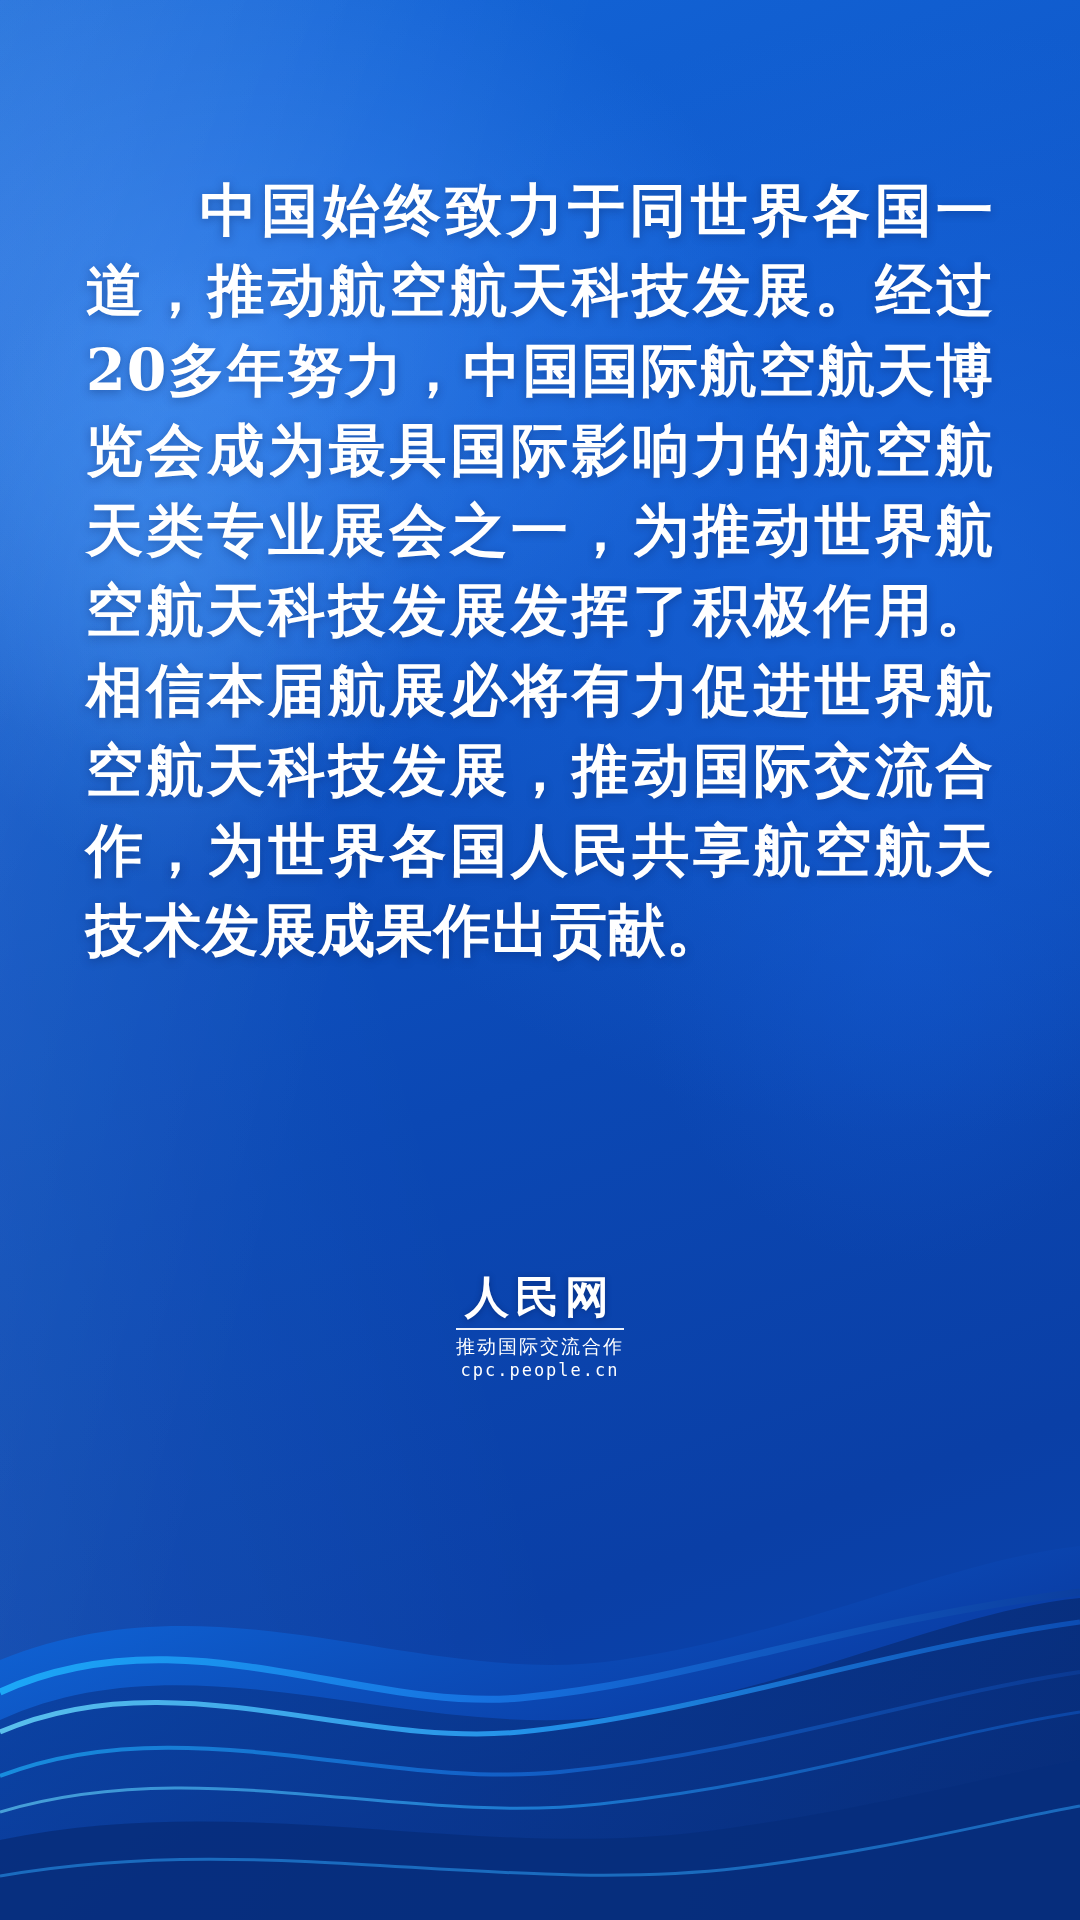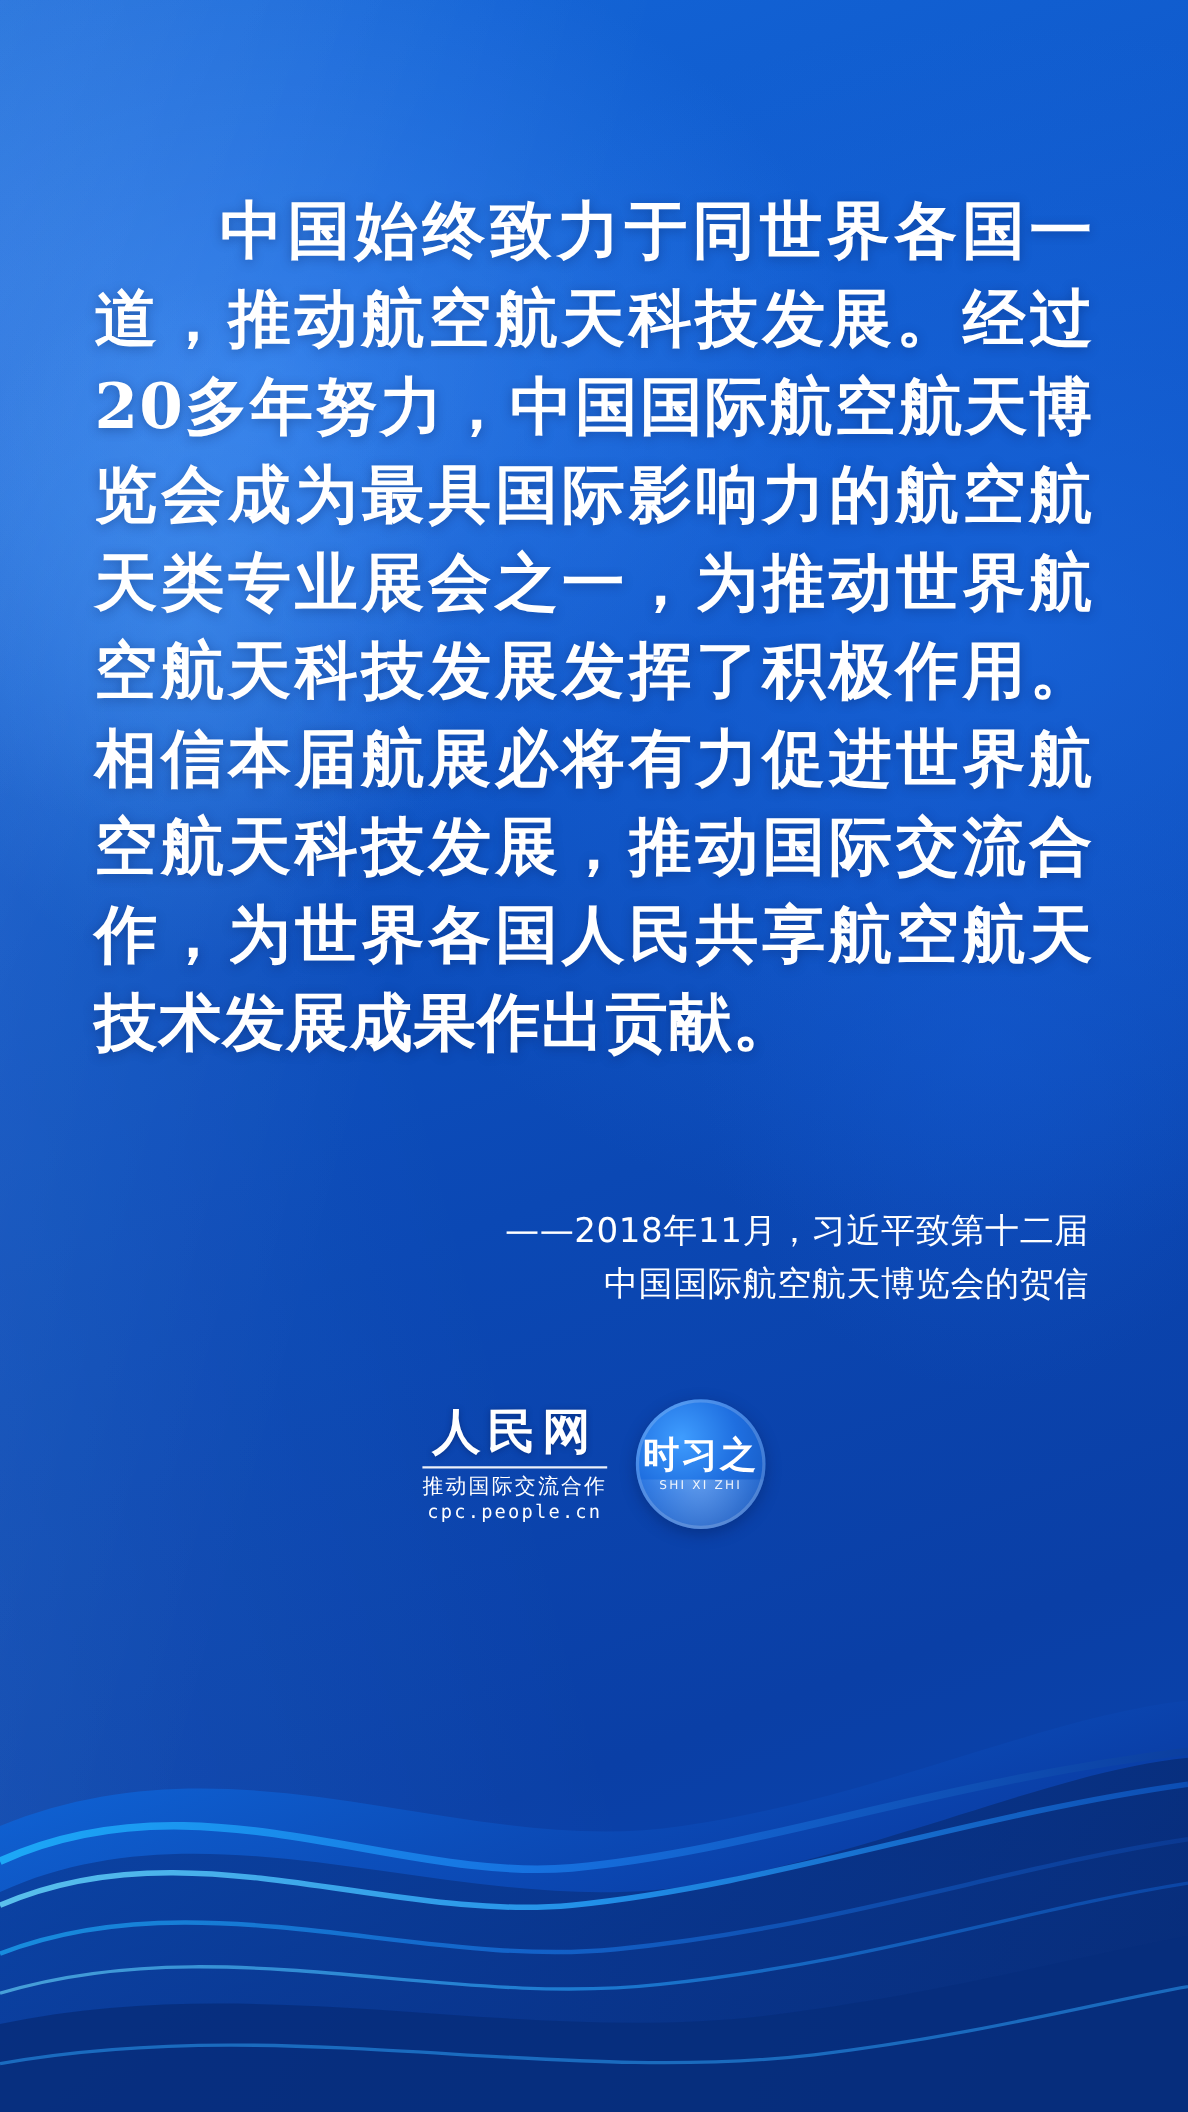--- a/index.html
+++ b/index.html
@@ -191,34 +191,26 @@
 
 <div class="poster">
   <div class="streaks"></div>
   <div class="glow-left"></div>
   <div class="glow-right"></div>
 
   <div class="content">
 
     <div class="quote">中国始终致力于同世界各国一道，推动航空航天科技发展。经过20多年努力，中国国际航空航天博览会成为最具国际影响力的航空航天类专业展会之一，为推动世界航空航天科技发展发挥了积极作用。相信本届航展必将有力促进世界航空航天科技发展，推动国际交流合作，为世界各国人民共享航空航天技术发展成果作出贡献。</div>
 
-    <div class="attribution">
-      <div>——2018年11月，习近平致第十二届</div>
-      <div>中国国际航空航天博览会的贺信</div>
-    </div>
 
     <div class="logos">
       <div class="people-logo">
         <div class="cn-name">人民网</div>
         <div class="sub-line">推动国际交流合作</div>
         <div class="url">cpc.people.cn</div>
-      </div>
-      <div class="shixizhi">
-        <div class="sx-cn">时习之</div>
-        <div class="sx-py">SHI XI ZHI</div>
       </div>
     </div>
   </div>
 
   <svg class="waves" viewBox="0 0 1080 560" preserveAspectRatio="none">
     <defs>
       <linearGradient id="w1" x1="0" y1="0" x2="1" y2="1">
         <stop offset="0%" stop-color="#0f6fe6"></stop>
         <stop offset="55%" stop-color="#0a3fa8"></stop>
         <stop offset="100%" stop-color="#082f86"></stop>

